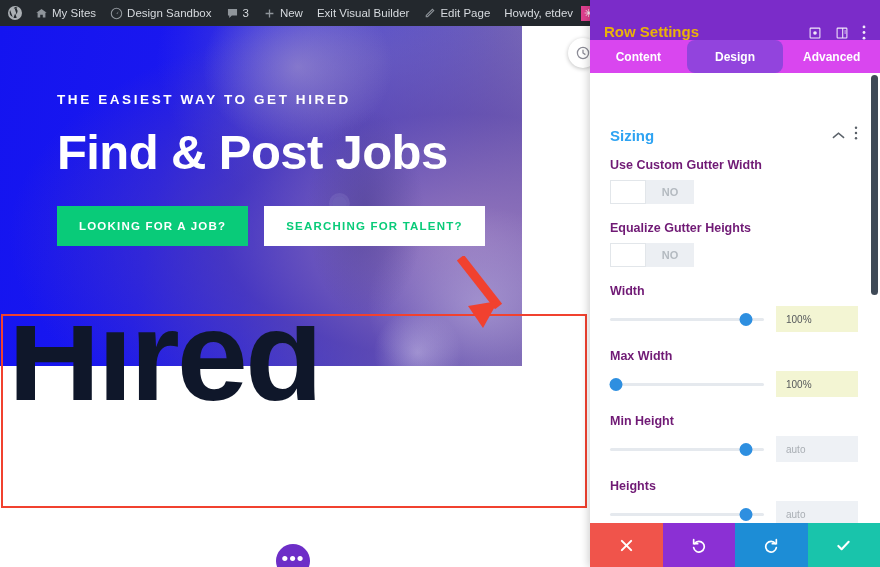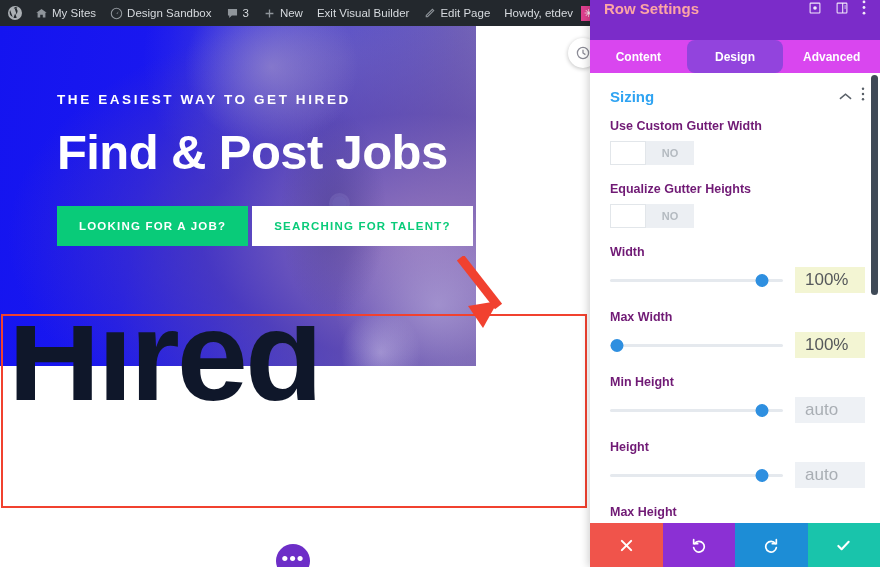--- a/index.html
+++ b/index.html
@@ -38,21 +38,21 @@
 
   
   .canvas {
     position: absolute; top: 26px; left: 0;
     width: 590px; height: 541px;
     background: #fff;
     overflow: hidden;
   }
   .hero {
     position: relative;
-    width: 476px; height: 340px;
+    width: 522px; height: 340px;
     background:
       radial-gradient(ellipse 120% 95% at 88% 62%, rgba(150,120,190,.92) 0%, rgba(95,70,170,.55) 38%, rgba(40,25,190,0) 72%),
       radial-gradient(ellipse 70% 80% at 72% 10%, rgba(120,110,200,.65) 0%, rgba(40,25,200,0) 60%),
       linear-gradient(100deg, #1414f0 0%, #1a18ef 32%, #2a26e0 50%, #4a42c8 68%, #6f5fb4 86%, #8a79b4 100%);
     overflow: hidden;
   }
   
   .hero::before {
     content: ""; position: absolute; inset: 0;
     background:
@@ -64,21 +64,21 @@
   }
   .hero-inner { position: relative; z-index: 2; padding: 66px 0 0 57px; }
   .eyebrow {
     color: #fff; font-size: 13.5px; font-weight: bold;
     letter-spacing: 2.6px; margin-bottom: 21px;
   }
   .hero-h1 {
     color: #fff; font-size: 49px; font-weight: bold;
     letter-spacing: -0.6px; line-height: 1; margin-bottom: 29px;
   }
-  .btn-row { display: flex; gap: 4px; }
+  .btn-row { display: flex; gap: 16px; }
   .hero-btn {
     font-size: 11.5px; font-weight: bold; letter-spacing: 1.2px;
     padding: 14px 22px; border: none; cursor: pointer; white-space: nowrap;
   }
   .hero-btn.green { background: #09cb79; color: #fff; }
   .hero-btn.white { background: #fff; color: #09cb79; }
   
   .lens {
     position: absolute; left: 332px; top: 170px; width: 15px; height: 15px;
     border-radius: 50%; background: rgba(120,110,190,.55);
@@ -126,38 +126,38 @@
 
   
   .panel {
     position: absolute; right: 0; top: 0;
     width: 290px; height: 567px;
     background: #fff; z-index: 50;
     display: flex; flex-direction: column;
     box-shadow: -2px 0 8px rgba(0,0,0,.18);
   }
   .panel-head {
-    height: 40px; background: #7b2cc9; color: #fca5a5;
-    display: flex; align-items: flex-start; padding: 0 14px;
+    height: 40px; background: #7b2cc9; color: #eab308;
+    display: flex; align-items: flex-end; padding: 0 14px;
   }
   .panel-title { font-size: 15px; font-weight: bold; flex: 1; }
   .head-icons { display: flex; align-items: center; gap: 13px; }
   .head-icons .hi { opacity: .9; cursor: pointer; display: flex; }
   .tabs { height: 33px; background: #d946ef; display: flex; }
   .tab {
     flex: 1; display: flex; align-items: center; justify-content: center;
     color: #fff; font-size: 12px; font-weight: bold; cursor: pointer;
   }
   .tab.active { background: #9244dd; border-radius: 8px; }
 
   .panel-body {
     flex: 1; background: #fff; overflow: hidden; position: relative;
     padding: 0 0 0 0;
   }
-  .scroll-inner { padding: 12px 15px 0 20px; position: relative; }
+  .scroll-inner { padding: 12px 22px 0 20px; position: relative; margin-top: 39px; }
 
   .sec-head {
     display: flex; align-items: center; justify-content: space-between;
     padding: 2px 0 14px 0;
   }
   .sec-title { color: #2ea3f2; font-size: 15px; font-weight: bold; }
   .sec-tools { display: flex; align-items: center; gap: 9px; color: #6b7177; }
 
   .field { margin-bottom: 17px; }
   .field-label { font-size: 12.5px; color: #701a75; font-weight: bold; margin-bottom: 8px; }
@@ -170,22 +170,22 @@
   .toggle .tval { flex: 1; text-align: center; font-size: 11px; color: #b4bac0; font-weight: bold; }
 
   .slider-row { display: flex; align-items: center; gap: 12px; }
   .slider { position: relative; flex: 1; height: 16px; display: flex; align-items: center; cursor: pointer; }
   .track { width: 100%; height: 3px; background: #e5e9ee; border-radius: 2px; }
   .knob-dot {
     position: absolute; width: 13px; height: 13px; border-radius: 50%;
     background: #2e8fe0; transform: translateX(-50%);
   }
   .val-box {
-    width: 70px; height: 26px; display: flex; align-items: center;
-    padding-left: 10px; font-size: 17px; color: #6b7177;
+    width: 82px; height: 26px; display: flex; align-items: center;
+    padding-left: 10px; font-size: 10px; color: #6b7177;
     background: #eef1f5;
   }
   .val-box.hl { background: #f3f5d3; color: #55585b; }
   .val-box.muted { color: #a9aeb4; }
 
   .panel-scrollbar {
     position: absolute; right: 2px; top: 2px; width: 7px; height: 220px;
     background: #3f4a57; border-radius: 4px; z-index: 3; cursor: pointer;
   }
 
@@ -419,21 +419,21 @@
           <div class="slider-row">
             <div class="slider">
               <div class="track"></div>
               <div class="knob-dot" style="left:88%"></div>
             </div>
             <div class="val-box muted">auto</div>
           </div>
         </div>
 
         <div class="field">
-          <div class="field-label">Height</div>
+          <div class="field-label">Heights</div>
           <div class="slider-row">
             <div class="slider">
               <div class="track"></div>
               <div class="knob-dot" style="left:88%"></div>
             </div>
             <div class="val-box muted">auto</div>
           </div>
         </div>
 
         <div class="field">

